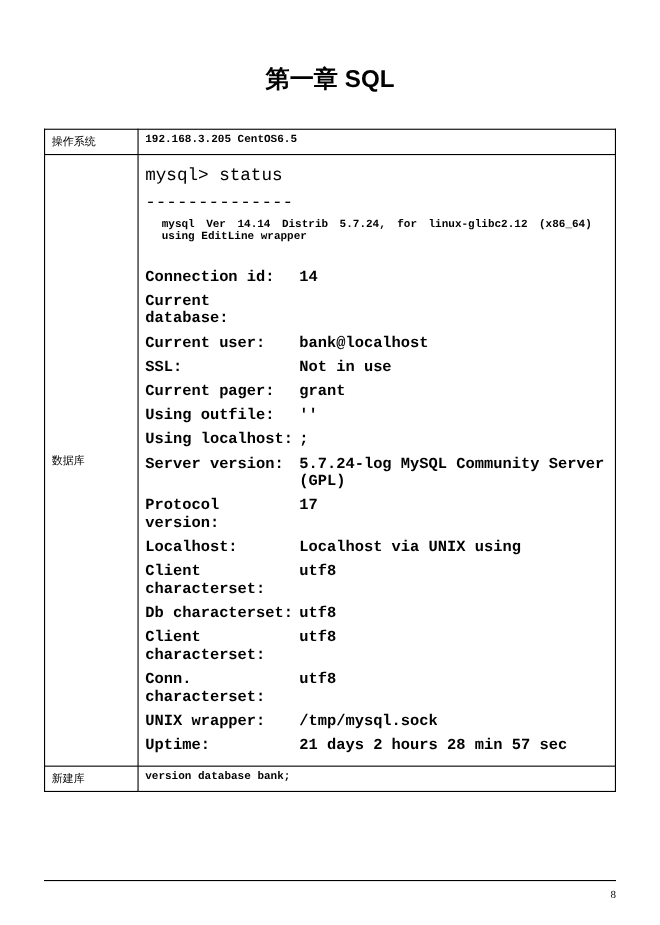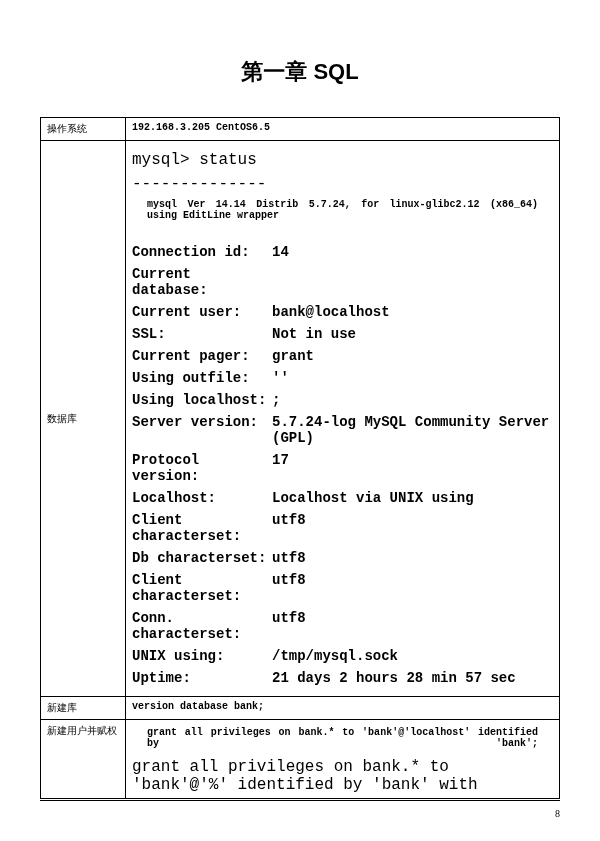--- a/index.html
+++ b/index.html
@@ -169,39 +169,31 @@
             </div>
         <div class="mono-line">
               <span class="mono-key">Client characterset:</span>
               <span class="mono-val">utf8</span>
             </div>
         <div class="mono-line">
               <span class="mono-key">Conn.  characterset:</span>
               <span class="mono-val">utf8</span>
             </div>
         <div class="mono-line">
-              <span class="mono-key">UNIX using:</span>
+              <span class="mono-key">UNIX wrapper:</span>
               <span class="mono-val">/tmp/mysql.sock</span>
             </div>
         <div class="mono-line">
               <span class="mono-key">Uptime:</span>
               <span class="mono-val">21 days 2 hours 28 min 57 sec</span>
             </div>
       </td>
     </tr>
     <tr>
       <td class="label">新建库</td>
       <td class="code">version database bank;</td>
     </tr>
-    <tr>
-      <td class="label">新建用户并赋权</td>
-      <td class="code">
-        <div class="just-line">grant all privileges on bank.* to 'bank'@'localhost' identified by 'bank';</div>
-        <div style="height:6px"></div>
-        <div class="plain-line" style="margin:0;">grant all privileges on bank.* to 'bank'@'%' identified by 'bank' with</div>
-      </td>
-    </tr>
   </tbody>
     </table>
 </div>
 
 <hr class="footer">
 <div class="page-num">8</div>
 
 </body></html>

